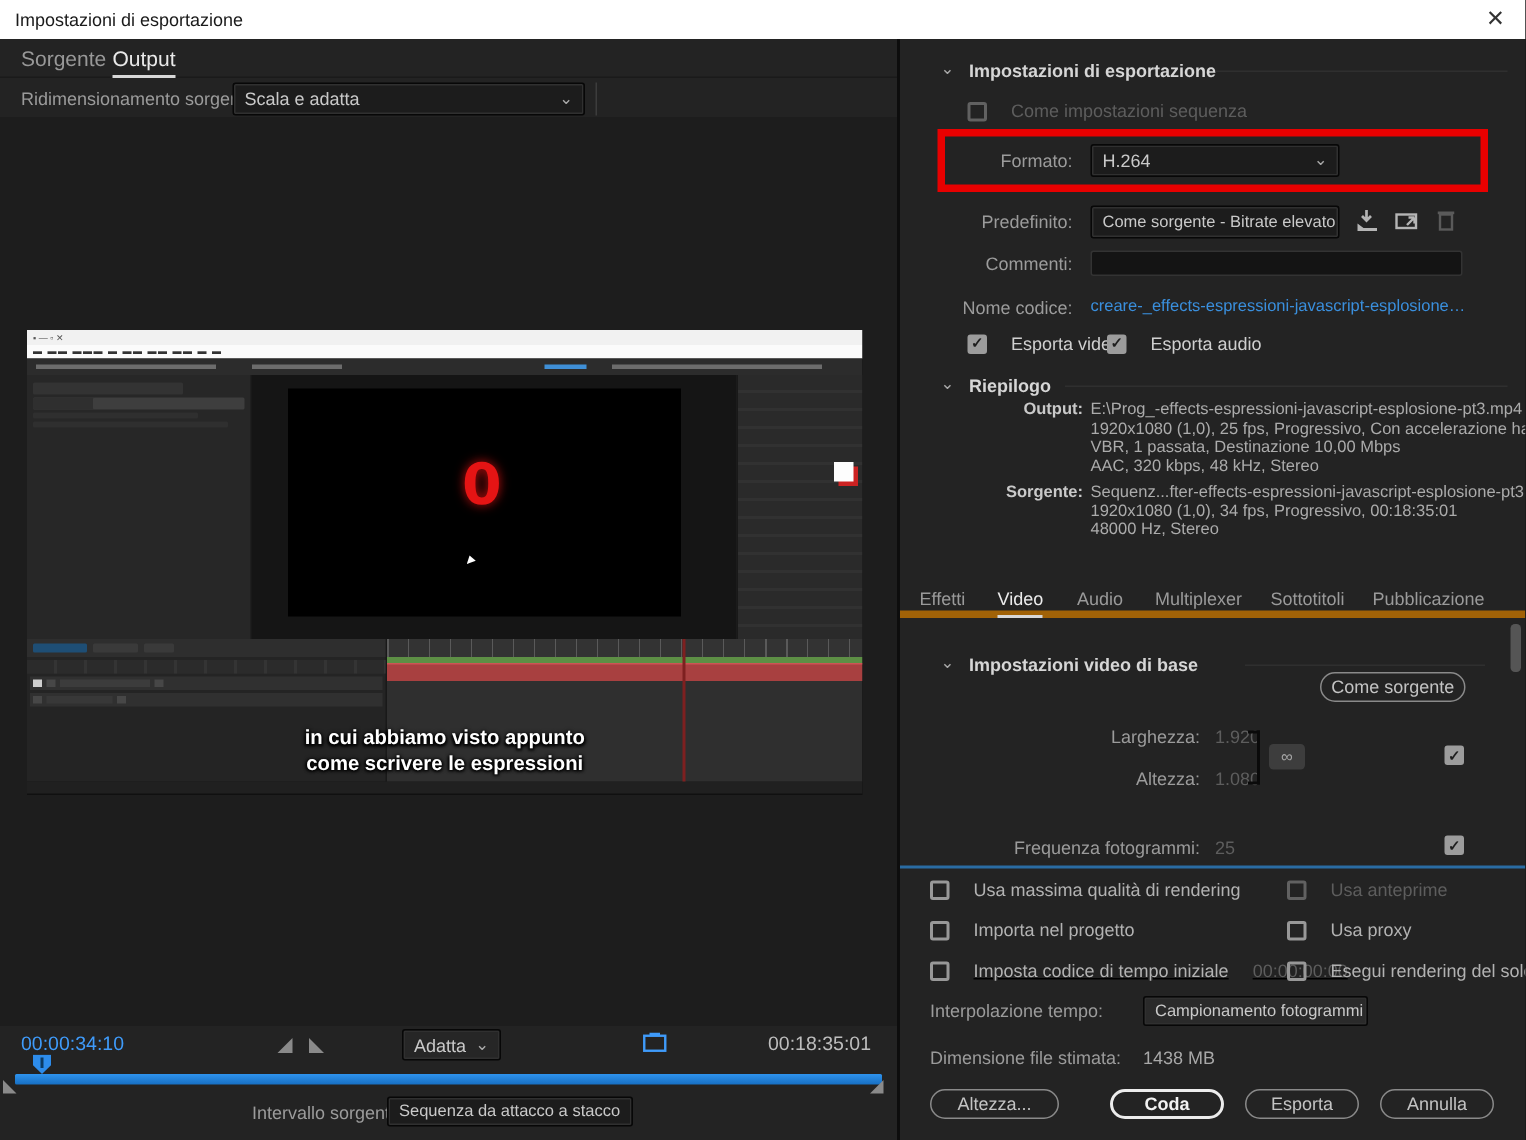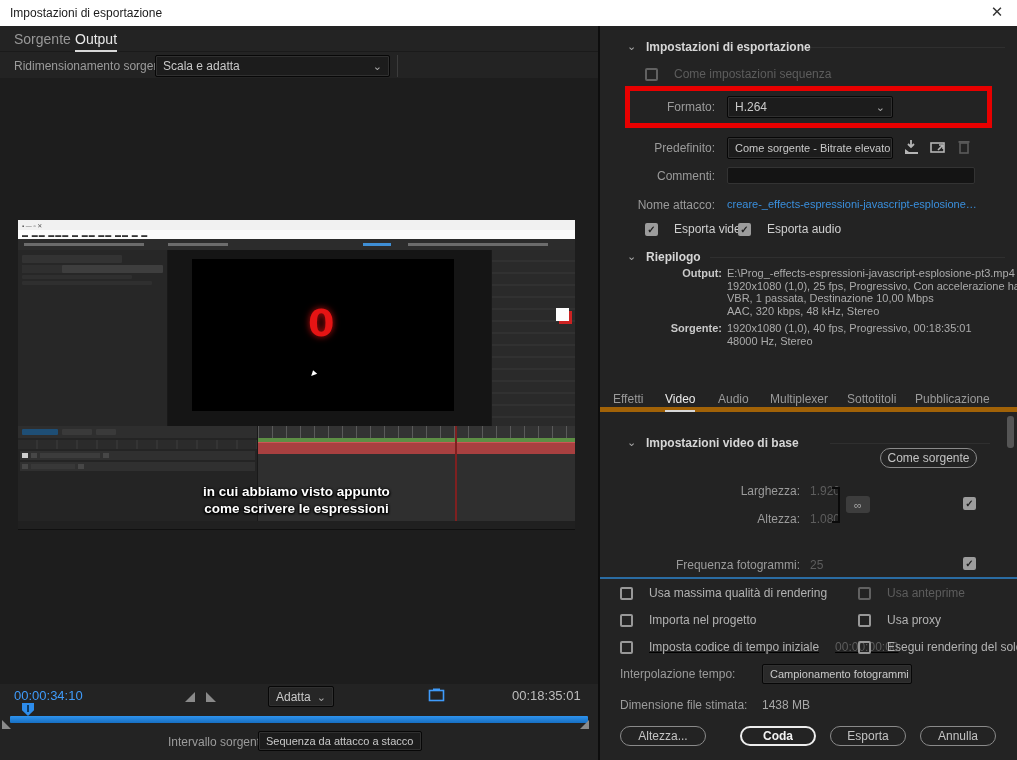--- a/index.html
+++ b/index.html
@@ -297,21 +297,21 @@
     <span class="abs ico" style="left:357px; top:113px;">
       <svg width="14" height="16" viewBox="0 0 14 16">
           <rect x="3" y="4" width="8" height="10" fill="none" stroke="#5a5a5a" stroke-width="1.6"></rect>
           <rect x="1.5" y="2" width="11" height="1.8" fill="#5a5a5a"></rect>
         </svg>
     </span>
 
     <span class="abs lbl" style="left:30px; top:143px; width:85px; text-align:right;">Commenti:</span>
     <input class="abs input-dark" style="left: 127px; top: 141px; width: 248px;" value="">
 
-    <span class="abs lbl" style="left:20px; top:172px; width:95px; text-align:right;">Nome attacco:</span>
+    <span class="abs lbl" style="left:20px; top:172px; width:95px; text-align:right;">Nome codice:</span>
     <span class="abs linktxt" style="left:127px; top:172px; width:252px;">creare-_effects-espressioni-javascript-esplosione-pt3.mp4</span>
 
     <div class="abs cbrow" style="left:45px; top:196px;">
       <span class="cb checked">
           <span>✓</span>
         </span>
       <span class="val">Esporta video</span>
     </div>
     <div class="abs cbrow" style="left:138px; top:196px;">
       <span class="cb checked">
@@ -329,21 +329,22 @@
       <div class="abs" style="left:127px; top:0px;">
         <div class="sumline">E:\Prog_-effects-espressioni-javascript-esplosione-pt3.mp4</div>
         <div class="sumline">1920x1080 (1,0), 25 fps, Progressivo, Con accelerazione ha...</div>
         <div class="sumline">VBR, 1 passata, Destinazione 10,00 Mbps</div>
         <div class="sumline">AAC, 320 kbps, 48 kHz, Stereo</div>
       </div>
     </div>
     <div class="abs" style="left:0px; top:296px; width:410px;">
       <span class="abs sumlbl" style="left:0px; top:0px; width:122px;">Sorgente:</span>
       <div class="abs" style="left:127px; top:0px;">
-        <div class="sumline">1920x1080 (1,0), 40 fps, Progressivo, 00:18:35:01</div>
+        <div class="sumline">Sequenz...fter-effects-espressioni-javascript-esplosione-pt3</div>
+        <div class="sumline">1920x1080 (1,0), 34 fps, Progressivo, 00:18:35:01</div>
         <div class="sumline">48000 Hz, Stereo</div>
       </div>
     </div>
 
     <div class="abs settabs">
       <span class="stab" style="left:13px;">Effetti</span>
       <span class="stab active" style="left:65px;">
         <span>Video</span>
         <span class="underl"></span>
       </span>

